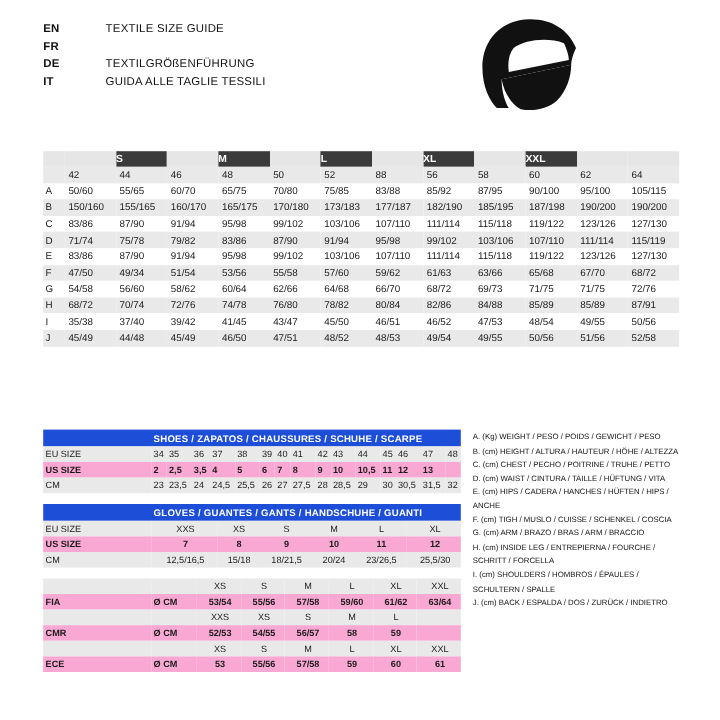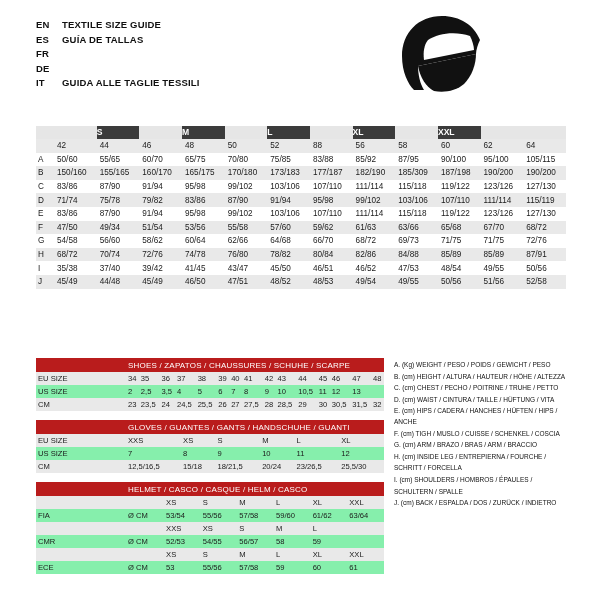--- a/index.html
+++ b/index.html
@@ -34,22 +34,23 @@
   .title-row {
     display: flex;
     white-space: nowrap;
   }
   .title-lang {
     width: 26px;
     font-weight: bold;
     color: #111;
   }
   .title-text {
-    font-weight: bold;
+    font-weight: normal;
     color: #111;
+    margin-left: 26px;
   }
 
   
   .helmet {
     position: absolute;
     right: 34px;
     top: 14px;
     width: 88px;
     height: 84px;
   }
@@ -127,23 +128,23 @@
   }
   .legend-item {
     margin-bottom: 1px;
     color: #111;
   }
 
   .sect {
     margin-bottom: 9px;
   }
   .sect-title {
-    background: #b91c1c;
+    background: #1d4ed8;
     color: #fff;
-    font-weight: normal;
+    font-weight: bold;
     font-size: 8px;
     padding: 2.5px 0 2.5px 92px;
     letter-spacing: 0.2px;
   }
   .sect-table {
     width: 100%;
     border-collapse: collapse;
     font-size: 7.6px;
   }
   .sect-table td {
@@ -152,50 +153,47 @@
     vertical-align: middle;
     white-space: nowrap;
   }
   .lab {
     width: 88px;
     padding-left: 2px !important;
     font-size: 7.6px;
     background: #ffffff;
   }
   .row-shade td { background: #e9e9e9; }
-  .row-plain td { background: #86efac; }
+  .row-plain td { background: #f9a8d4; font-weight: bold; }
   .v {
     text-align: left;
     padding-left: 2px !important;
   }
-  .vc { }
+  .vc { text-align: center; }
 
   .sect-title-helmet {
     padding-left: 92px;
   }
 </style>
 </head>
 <body>
 
 <div class="page">
 
   <div class="title-block">
     <div class="title-row">
       <span class="title-lang">EN</span>
       <span class="title-text">TEXTILE SIZE GUIDE</span>
     </div>
     <div class="title-row">
-      <span class="title-lang">ES</span>
-      <span class="title-text">GUÍA DE TALLAS</span>
-    </div>
-    <div class="title-row">
       <span class="title-lang">FR</span>
     </div>
     <div class="title-row">
       <span class="title-lang">DE</span>
+      <span class="title-text">TEXTILGRÖßENFÜHRUNG</span>
     </div>
     <div class="title-row">
       <span class="title-lang">IT</span>
       <span class="title-text">GUIDA ALLE TAGLIE TESSILI</span>
     </div>
   </div>
 
   <div class="helmet">
     <svg width="88" height="84" viewBox="0 0 88 84" xmlns="http://www.w3.org/2000/svg">
       <path d="M44 2 C20 2 4 19 4 42 C4 58 10 70 16 76 L26 76 C22 70 20 60 20 52 L78 40 C78 36 80 30 82 26 C76 11 62 2 44 2 Z" fill="#111111"></path>
@@ -255,21 +253,21 @@
     <tr class="band-row band-light">
       <td class="rowlab">B</td>
       <td class="cell">150/160</td>
       <td class="cell">155/165</td>
       <td class="cell">160/170</td>
       <td class="cell">165/175</td>
       <td class="cell">170/180</td>
       <td class="cell">173/183</td>
       <td class="cell">177/187</td>
       <td class="cell">182/190</td>
-      <td class="cell">185/309</td>
+      <td class="cell">185/195</td>
       <td class="cell">187/198</td>
       <td class="cell">190/200</td>
       <td class="cell">190/200</td>
     </tr>
     <tr class="band-row band-white">
       <td class="rowlab">C</td>
       <td class="cell">83/86</td>
       <td class="cell">87/90</td>
       <td class="cell">91/94</td>
       <td class="cell">95/98</td>
@@ -484,21 +482,20 @@
             <td class="v vc">18/21,5</td>
             <td class="v vc">20/24</td>
             <td class="v vc">23/26,5</td>
             <td class="v vc">25,5/30</td>
           </tr>
         </tbody>
           </table>
       </div>
 
       <div class="sect">
-        <div class="sect-title sect-title-helmet">HELMET / CASCO / CASQUE / HELM / CASCO</div>
         <table class="sect-table">
           <tbody>
               <tr class="row-shade">
             <td class="lab"></td>
             <td class="v"></td>
             <td class="v vc">XS</td>
             <td class="v vc">S</td>
             <td class="v vc">M</td>
             <td class="v vc">L</td>
             <td class="v vc">XL</td>

